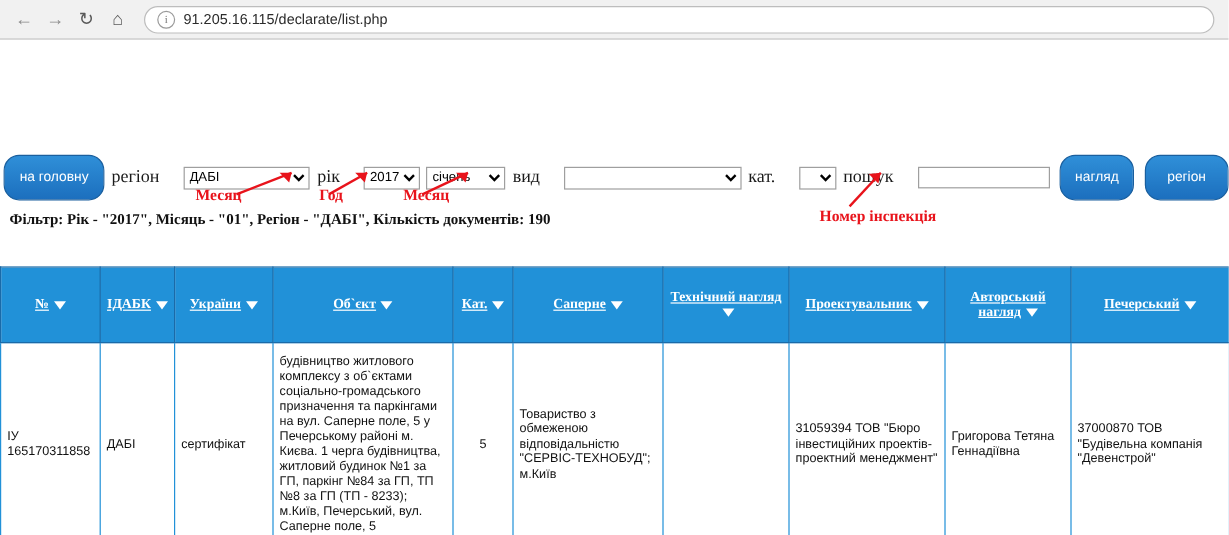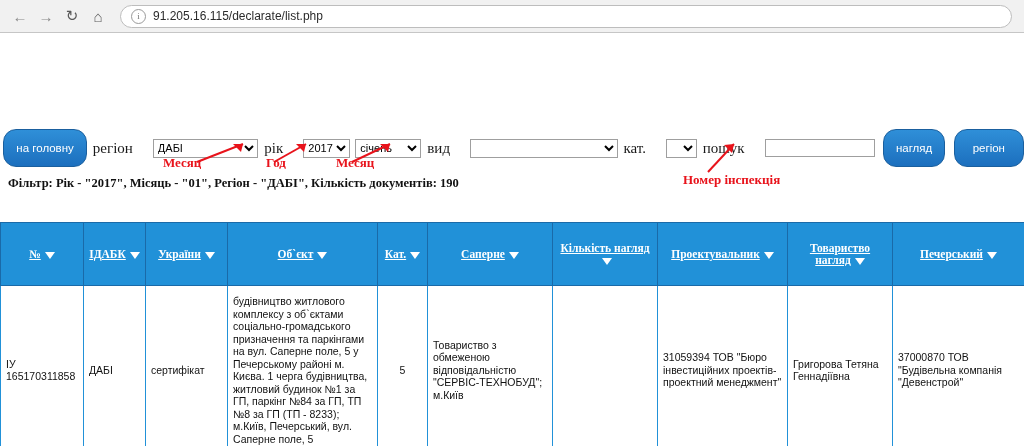--- a/index.html
+++ b/index.html
@@ -334,23 +334,23 @@
         <col style="width:132px">
     </colgroup>
     <thead>
       <tr>
         <th><span class="h">№</span><span class="sort-tri"></span></th>
         <th><span class="h">ІДАБК</span><span class="sort-tri"></span></th>
         <th><span class="h">України</span><span class="sort-tri"></span></th>
         <th><span class="h">Об`єкт</span><span class="sort-tri"></span></th>
         <th><span class="h">Кат.</span><span class="sort-tri"></span></th>
         <th><span class="h">Саперне</span><span class="sort-tri"></span></th>
-        <th><span class="h">Кількість нагляд</span><span class="sort-tri"></span></th>
+        <th><span class="h">Технічний нагляд</span><span class="sort-tri"></span></th>
         <th><span class="h">Проектувальник</span><span class="sort-tri"></span></th>
-        <th><span class="h">Товариство нагляд</span><span class="sort-tri"></span></th>
+        <th><span class="h">Авторський нагляд</span><span class="sort-tri"></span></th>
         <th><span class="h">Печерський</span><span class="sort-tri"></span></th>
       </tr>
     </thead>
     <tbody>
       <tr>
         <td>ІУ 165170311858</td>
         <td>ДАБІ</td>
         <td>сертифікат</td>
         <td class="top">будівництво житлового комплексу з об`єктами соціально-громадського призначення та паркінгами на вул. Саперне поле, 5 у Печерському районі м. Києва. 1 черга будівництва, житловий будинок №1 за ГП, паркінг №84 за ГП, ТП №8 за ГП (ТП - 8233); м.Київ, Печерський, вул. Саперне поле, 5</td>
         <td class="c">5</td>

